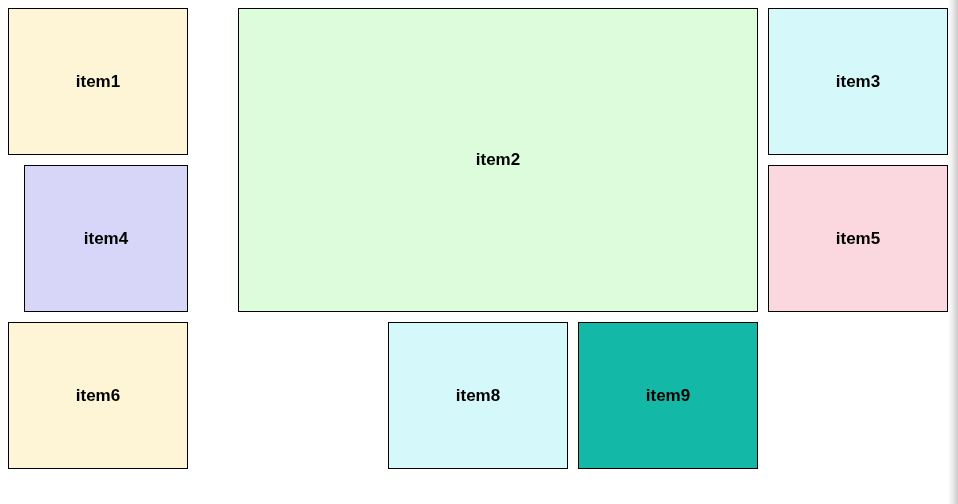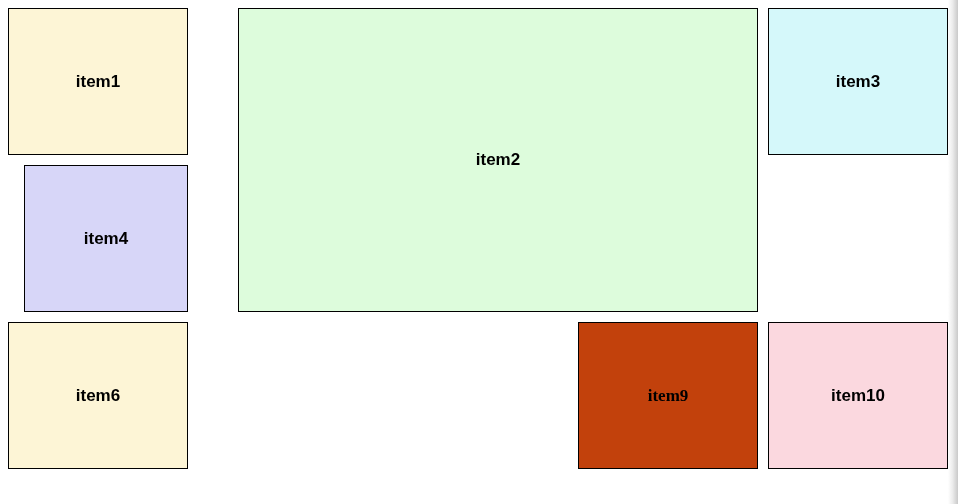--- a/index.html
+++ b/index.html
@@ -58,18 +58,19 @@
 </style>
 </head>
 <body>
 
 <div class="page">
   <div class="grid">
     <div class="cell i1" style="background-color: rgb(253, 245, 214);">item1</div>
     <div class="cell i2" style="background-color: rgb(221, 252, 220);">item2</div>
     <div class="cell i3" style="background-color: rgb(213, 248, 250);">item3</div>
     <div class="cell i4" style="background-color: rgb(215, 214, 248); margin-left: 16px;">item4</div>
+    <div class="cell i5" style="background-color: rgb(251, 216, 223);">item5</div>
     <div class="cell i6" style="background-color: rgb(253, 245, 214);">item6</div>
-    <div class="cell i9" style="background-color: #c2410c; font-family: Liberation Serif, serif;">item9</div>
-    <div class="cell i10" style="background-color: rgb(251, 216, 223);">item10</div>
+    <div class="cell i8" style="background-color: rgb(213, 248, 250);">item8</div>
+    <div class="cell i9" style="background-color: #14b8a6;">item9</div>
   </div>
   <div class="edge-shadow"></div>
 </div>
 
 </body></html>

